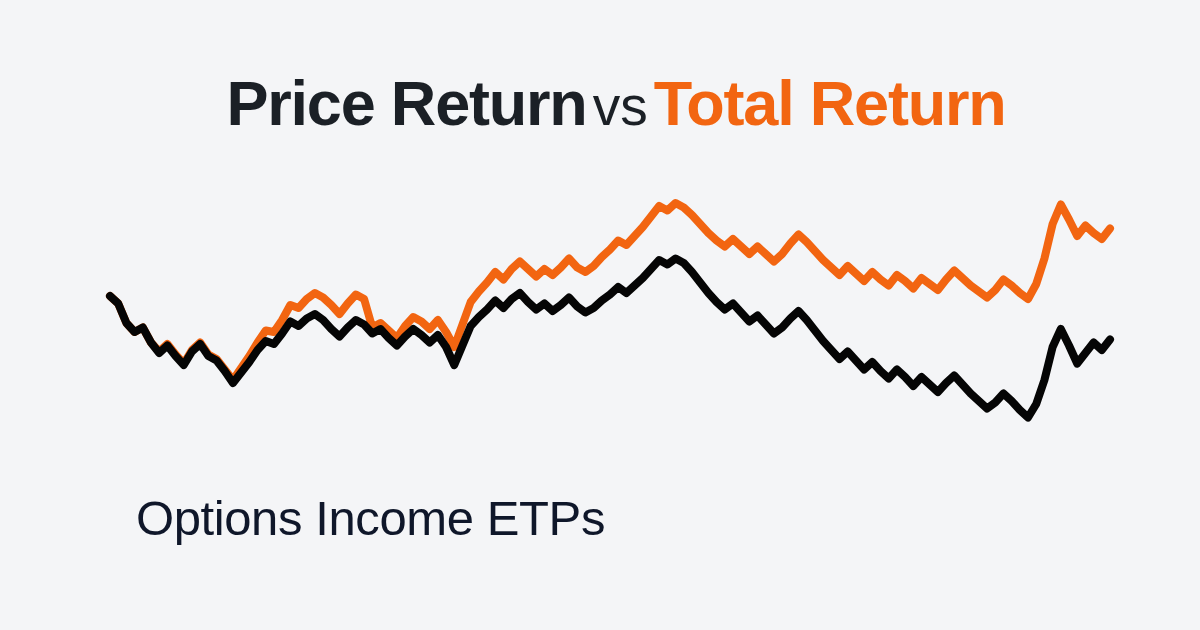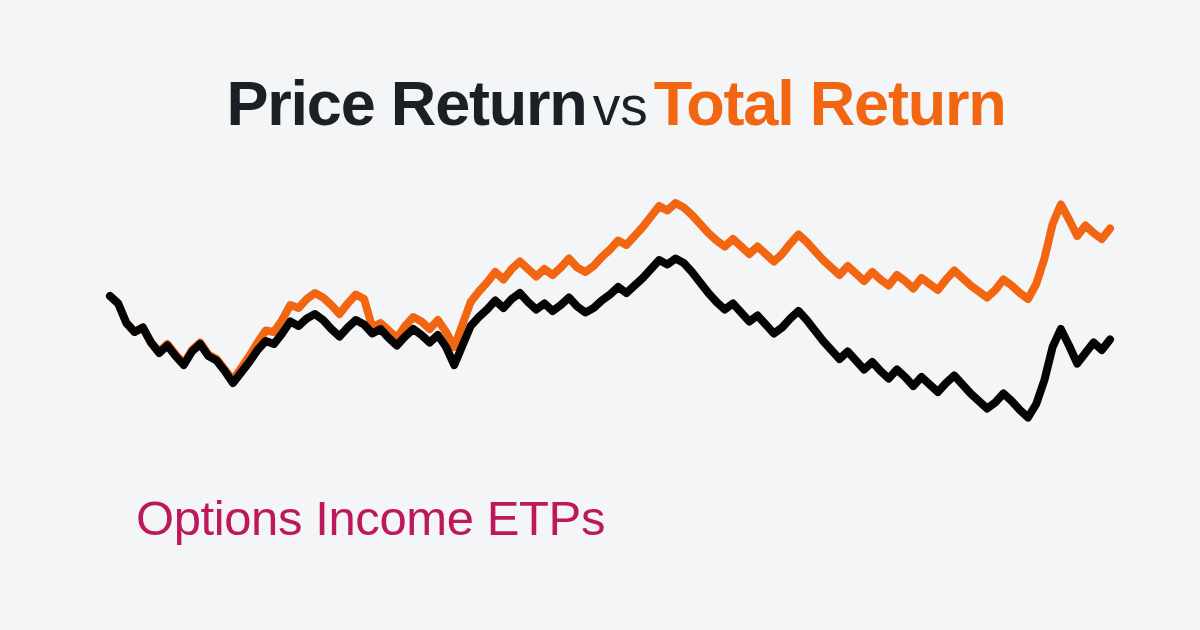--- a/index.html
+++ b/index.html
@@ -61,21 +61,21 @@
     width: 1000px;
     height: 300px;
     overflow: visible;
   }
   #subtitle {
     position: absolute;
     left: 136px;
     top: 492px;
     font-size: 49px;
     font-weight: 400;
-    color: #be185d;
+    color: #0f172a;
     letter-spacing: -0.4px;
     line-height: 1.1;
   }
 </style>
 </head>
 <body>
 
 <div id="card" style="background: rgb(244, 245, 247);">
 
   <div id="title-block">

